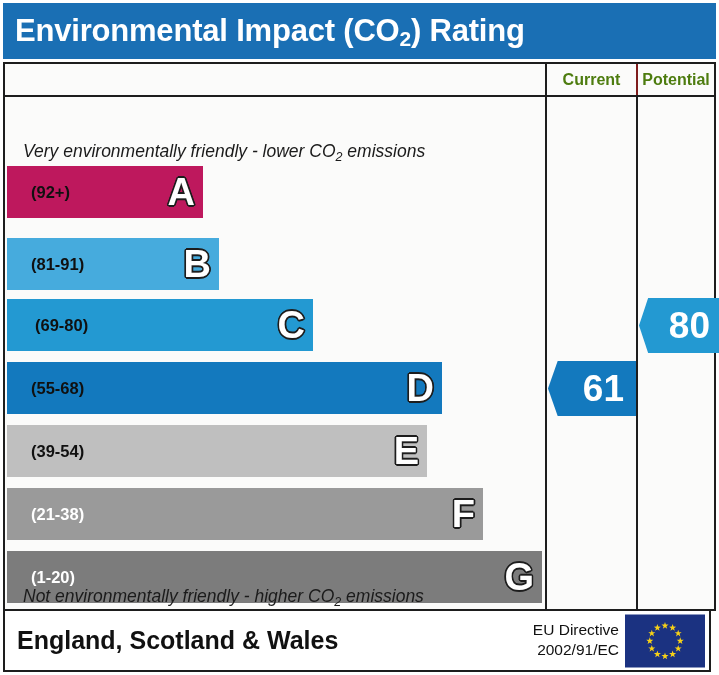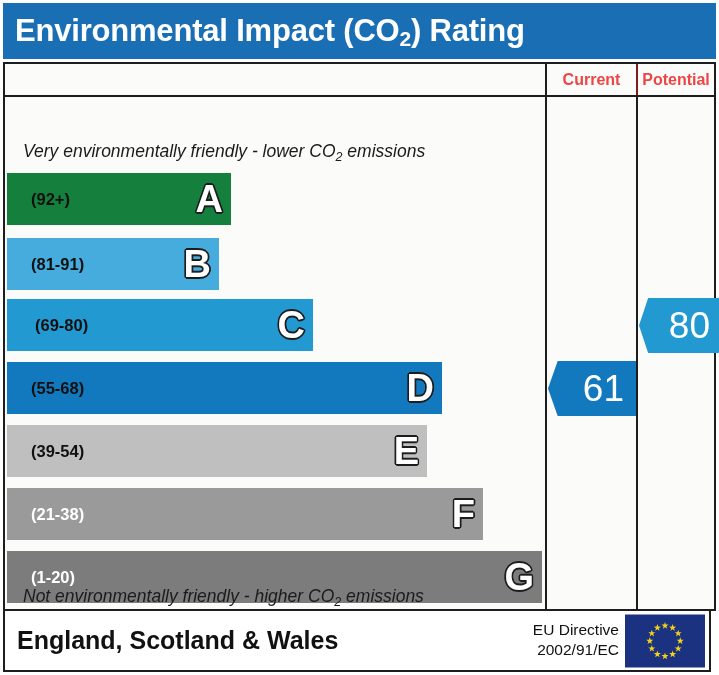--- a/index.html
+++ b/index.html
@@ -72,21 +72,21 @@
   }
   .col-head-cell {
     position: absolute;
     top: 0;
     height: 100%;
     display: flex;
     align-items: center;
     justify-content: center;
     font-size: 16px;
     font-weight: bold;
-    color: #ef4444;
+    color: #4d7c0f;
     box-sizing: border-box;
   }
   .col-head-cell.current {
     left: 540px;
     width: 91px;
     border-left: 2px solid #1d1d1d;
   }
   .col-head-cell.potential {
     left: 631px;
     width: 78px;
@@ -166,21 +166,21 @@
     display: flex;
     align-items: center;
     justify-content: flex-end;
     box-sizing: border-box;
     clip-path: polygon(0% 50%, 11% 0%, 100% 0%, 100% 100%, 11% 100%);
     padding-right: 12px;
   }
   .arrow-value {
     color: #ffffff;
     font-size: 37px;
-    font-weight: normal;
+    font-weight: bold;
     line-height: 1;
   }
 
   
   .footer {
     position: absolute;
     left: 3px;
     top: 611px;
     width: 708px;
     height: 61px;
@@ -236,21 +236,21 @@
     </div>
 
     <div class="vrule v1"></div>
     <div class="vrule v2"></div>
 
     <div class="bands">
 
       <div class="caption top"><span>Very environmentally friendly - lower CO</span><span class="sub">2</span><span> emissions</span></div>
 
       <div id="band-container">
-          <div class="band" style="top: 76px; width: 224px; background: #15803d;">
+          <div class="band" style="top: 69px; width: 196px; background: #be185d;">
             <span class="band-range" style="color: rgb(16, 16, 16);">(92+)</span>
             <span class="band-letter">A</span>
           </div>
           <div class="band" style="top: 141px; width: 212px; background: rgb(70, 171, 221);">
             <span class="band-range" style="color: rgb(16, 16, 16);">(81-91)</span>
             <span class="band-letter">B</span>
           </div>
           <div class="band" style="top: 202px; width: 306px; background: rgb(35, 153, 210);">
             <span class="band-range" style="color: rgb(16, 16, 16); padding-left: 28px;">(69-80)</span>
             <span class="band-letter">C</span>

